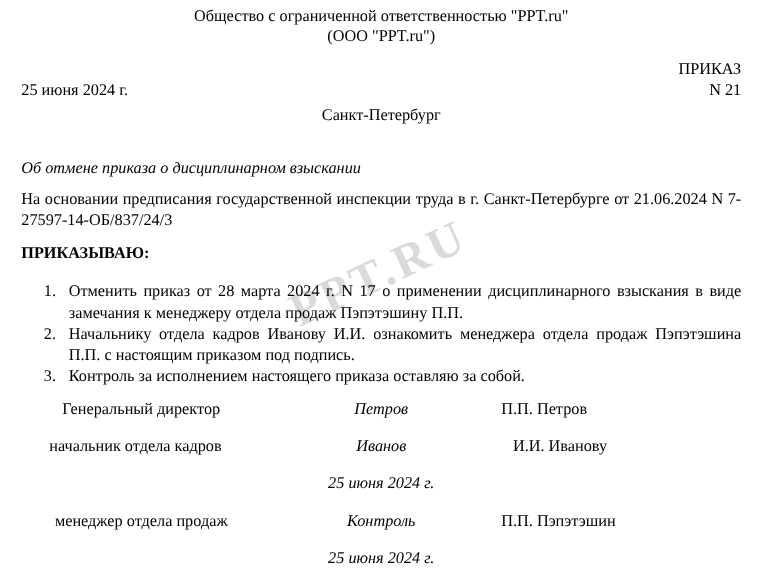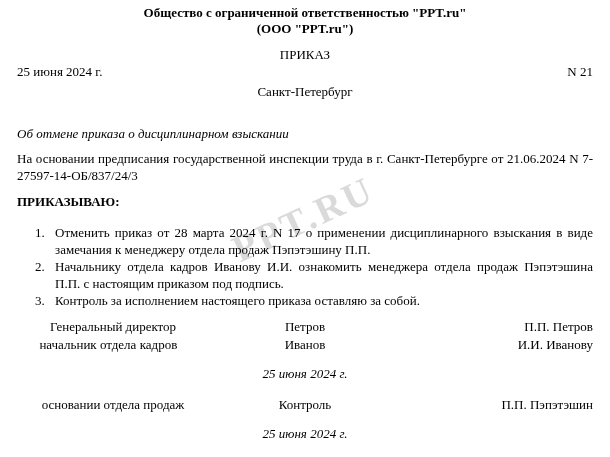--- a/index.html
+++ b/index.html
@@ -25,36 +25,36 @@
     line-height: 38px;
     font-weight: bold;
     letter-spacing: 3px;
     color: #bdbdbd;
     opacity: 0.55;
     white-space: nowrap;
     z-index: 0;
     user-select: none;
   }
   .content { position: relative; z-index: 1; }
-  .org-title { text-align: center; font-weight: bold; line-height: 16px; }
-  .doc-type { text-align: center; margin-top: 9px; }
+  .org-title { text-align: center; font-weight: normal; line-height: 16px; }
+  .doc-type { text-align: right; margin-top: 9px; }
   .date-number-row { display: flex; justify-content: space-between; margin-top: 0; }
   .city { text-align: center; margin-top: 3px; }
   .subject { margin-top: 25px; font-style: italic; }
   .basis { margin-top: 8px; text-align: justify; }
   .resolution { margin-top: 9px; font-weight: bold; }
   .order-list { margin-top: 14px; padding-left: 38px; }
   .order-item { position: relative; text-align: justify; }
   .order-item .num { position: absolute; left: -20px; top: 0; }
   .sig-row { display: grid; grid-template-columns: 1fr 1fr 1fr; align-items: baseline; }
   .sig-row .pos   { text-align: center; }
-  .sig-row .autograph { text-align: center; }
-  .sig-row .name  { text-align: right; }
+  .sig-row .autograph { text-align: center; font-style: italic; }
+  .sig-row .name  { }
   .sig-row-1 { margin-top: 9px; }
-  .sig-row-2 { margin-top: 1px; gap: 14px; }
+  .sig-row-2 { margin-top: 13px; gap: 14px; }
   .sig-date  { text-align: center; font-style: italic; margin-top: 12px; }
   .sig-row-3 { margin-top: 14px; }
 </style>
 </head>
 <body>
 
 <div class="page">
 
   <div class="watermark">PPT.RU</div>
 
@@ -101,21 +101,21 @@
 
     <div class="sig-row sig-row-2">
       <span class="pos">начальник отдела кадров</span>
       <span class="autograph">Иванов</span>
       <span class="name">И.И. Иванову</span>
     </div>
 
     <div class="sig-date">25 июня 2024 г.</div>
 
     <div class="sig-row sig-row-3">
-      <span class="pos">основании отдела продаж</span>
+      <span class="pos">менеджер отдела продаж</span>
       <span class="autograph">Контроль</span>
       <span class="name">П.П. Пэпэтэшин</span>
     </div>
 
     <div class="sig-date">25 июня 2024 г.</div>
 
   </div>
 </div>
 
 </body></html>

